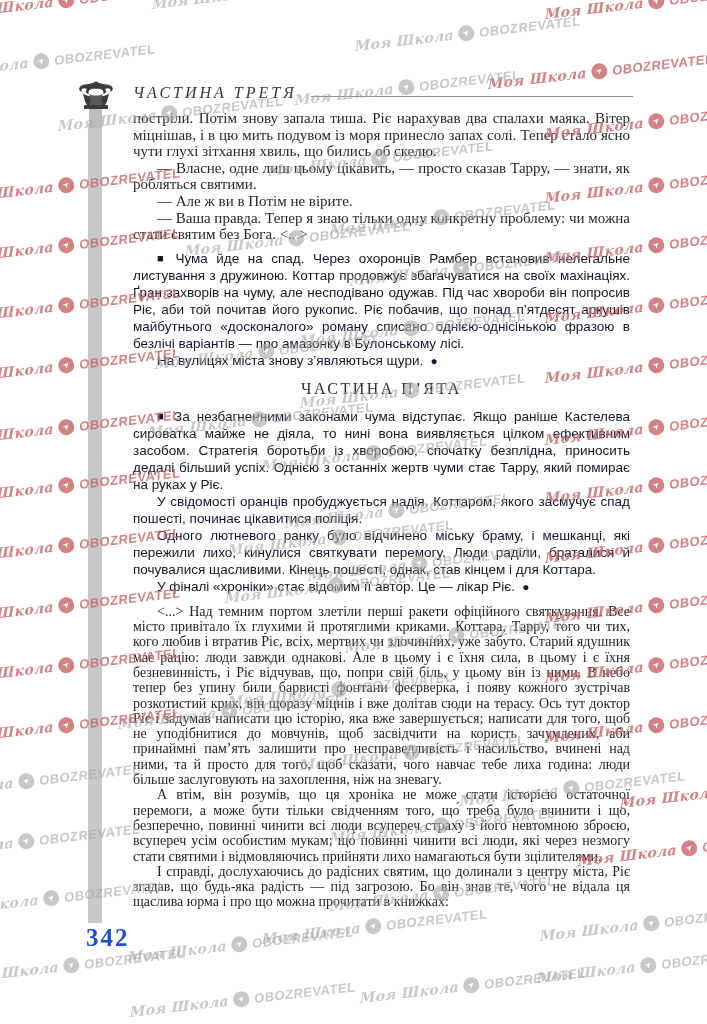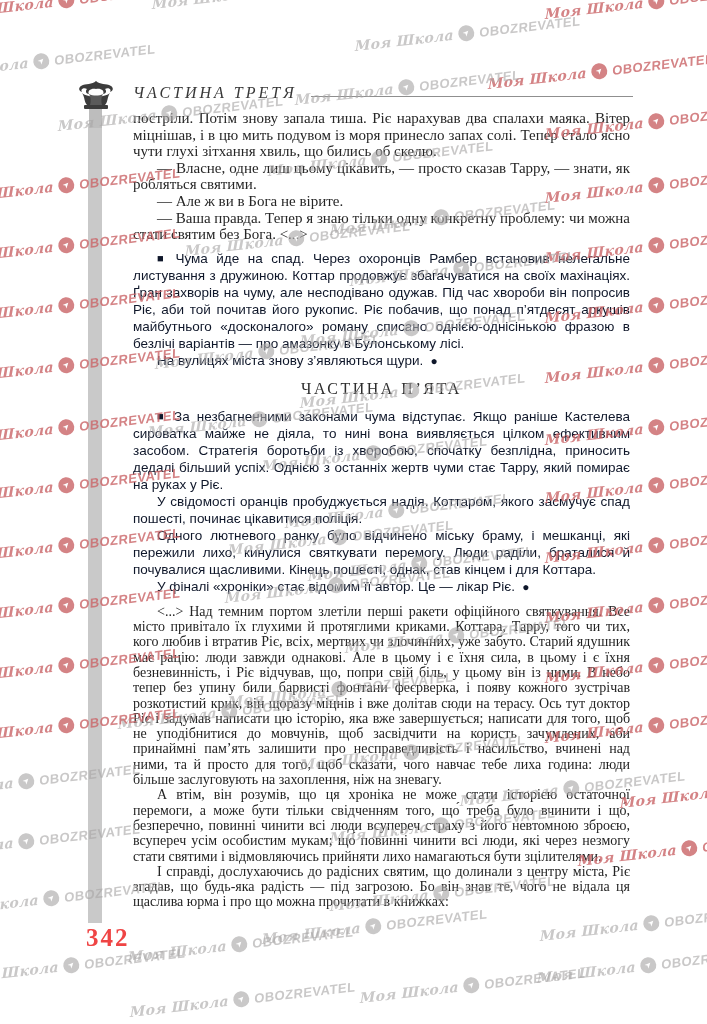--- a/index.html
+++ b/index.html
@@ -32,21 +32,21 @@
   .part-heading{
     margin:10px 0 10px;text-align:center;
     font:16px "Liberation Serif", serif;letter-spacing:2.5px;color:#2d2d2d;}
   .section.excerpt{margin-top:8px;}
   .section.excerpt p{
     font:14px/15.3px "Liberation Serif", serif;color:#242424;}
   .marker-square{font-size:11px;margin-right:7px;vertical-align:1px;}
   .marker-dot{font-size:12px;margin-left:4px;}
   .page-number{
     margin:14px 0 4px -47px;
-    font:bold 25px "Liberation Serif", serif;color:#ef4444;letter-spacing:2px;}
+    font:bold 25px "Liberation Serif", serif;color:#1d4ed8;letter-spacing:2px;}
   
   .watermark-layer{position:absolute;inset:0;z-index:3;pointer-events:none;overflow:hidden;}
   .wm{position:absolute;display:flex;align-items:center;gap:5px;
     transform:rotate(-6.5deg);transform-origin:left center;white-space:nowrap;}
   .wm-school{font-family:"DejaVu Serif", serif;font-style:italic;font-weight:bold;
     font-size:14px;transform:skewX(-6deg);letter-spacing:.3px;}
   .wm-logo{width:16px;height:16px;border-radius:50%;flex:0 0 auto;
     display:flex;align-items:center;justify-content:center;}
   .wm-logo-arrow{color:#ffffff;font-size:8px;line-height:1;transform:rotate(-40deg);}
   .wm-brand{font-family:"Liberation Sans", sans-serif;font-weight:bold;
@@ -76,21 +76,21 @@
   <div class="running-header">
     <span class="running-title">ЧАСТИНА ТРЕТЯ</span>
     <span class="running-rule"></span>
   </div>
 
   <div class="content">
     <div id="sections-mount">
         <div class="section serif-lead">
           <p class="flush">постріли. Потім знову запала тиша. Ріє нарахував два спалахи маяка. Вітер міцнішав, і в цю мить подувом із моря принесло запах солі. Тепер стало ясно чути глухі зітхання хвиль, що бились об скелю.</p>
           <p>— Власне, одне лиш цьому цікавить, — просто сказав Тарру, — знати, як робляться святими.</p>
-          <p>— Але ж ви в Бога не вірите.</p>
+          <p>— Але ж ви в Потім не вірите.</p>
           <p>— Ваша правда. Тепер я знаю тільки одну конкретну проблему: чи можна стати святим без Бога. &lt;...&gt;</p>
         </div>
         <div class="section summary">
           <p><span class="marker-square">■</span>Чума йде на спад. Через охоронців Рамбер встановив нелегальне листування з дружиною. Коттар продовжує збагачуватися на своїх махінаціях. Ґран захворів на чуму, але несподівано одужав. Під час хвороби він попросив Ріє, аби той почитав його рукопис. Ріє побачив, що понад п’ятдесят аркушів майбутнього «досконалого» роману списано однією-однісінькою фразою в безлічі варіантів — про амазонку в Булонському лісі.</p>
           <p>На вулицях міста знову з’являються щури.<span class="marker-dot"> ●</span></p>
         </div>
         <div class="part-heading">ЧАСТИНА П’ЯТА</div>
         <div class="section summary">
           <p><span class="marker-square">■</span>За незбагненними законами чума відступає. Якщо раніше Кастелева сироватка майже не діяла, то нині вона виявляється цілком ефективним засобом. Стратегія боротьби із хворобою, спочатку безплідна, приносить дедалі більший успіх. Однією з останніх жертв чуми стає Тарру, який помирає на руках у Ріє.</p>
           <p>У свідомості оранців пробуджується надія. Коттаром, якого засмучує спад пошесті, починає цікавитися поліція.</p>

